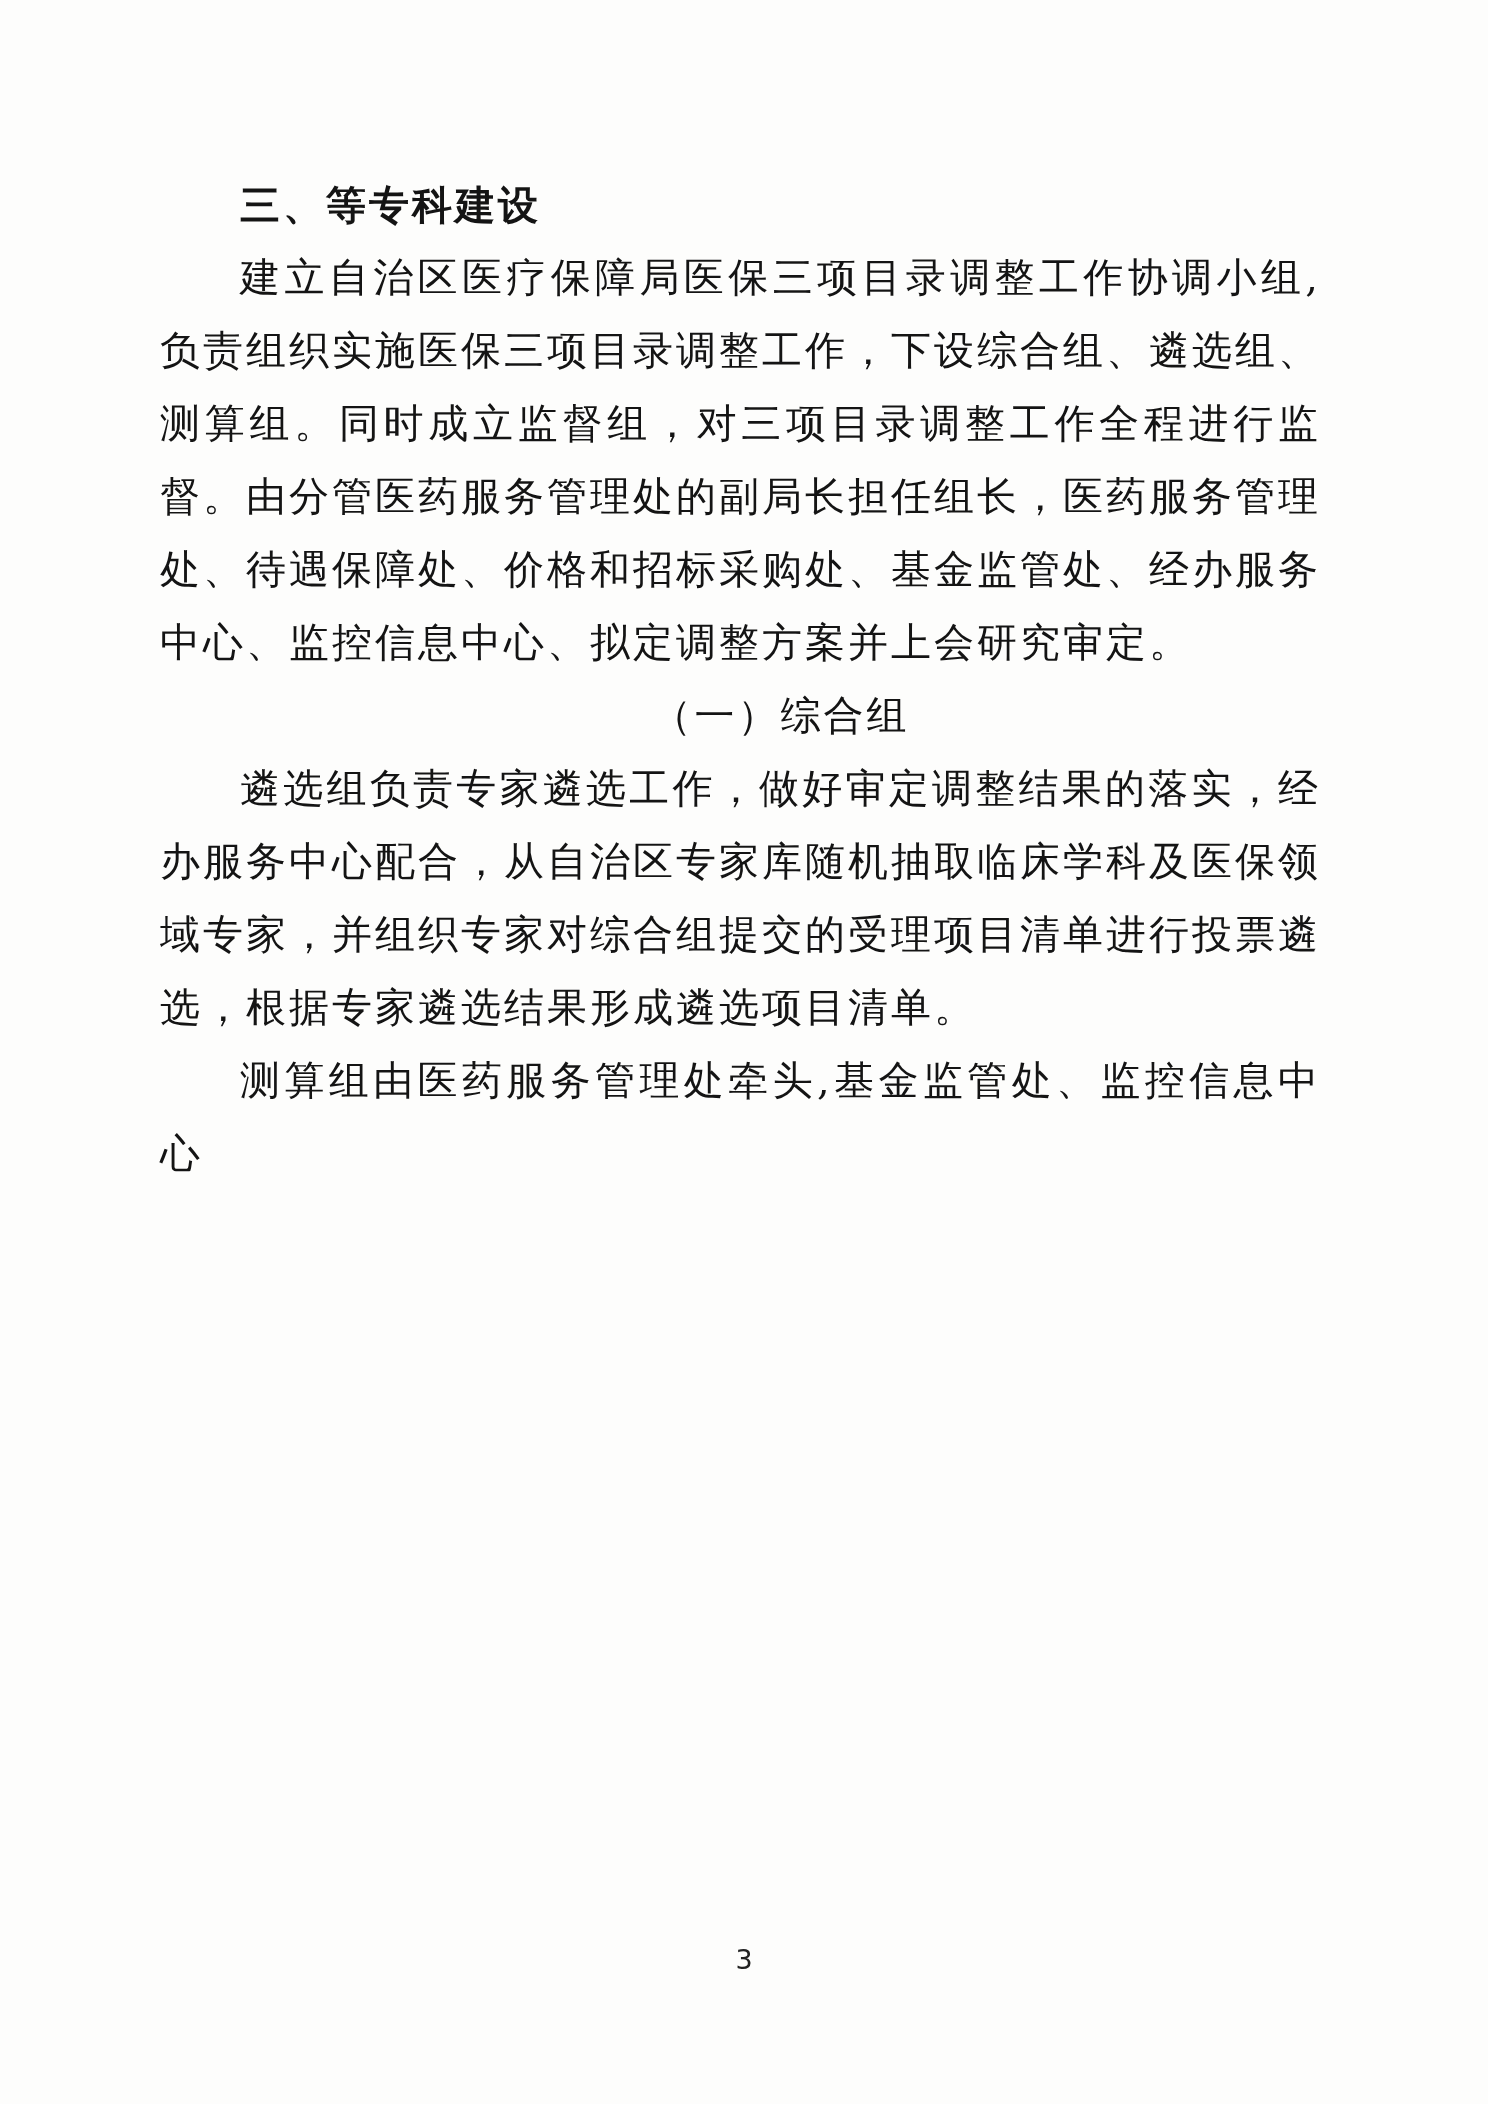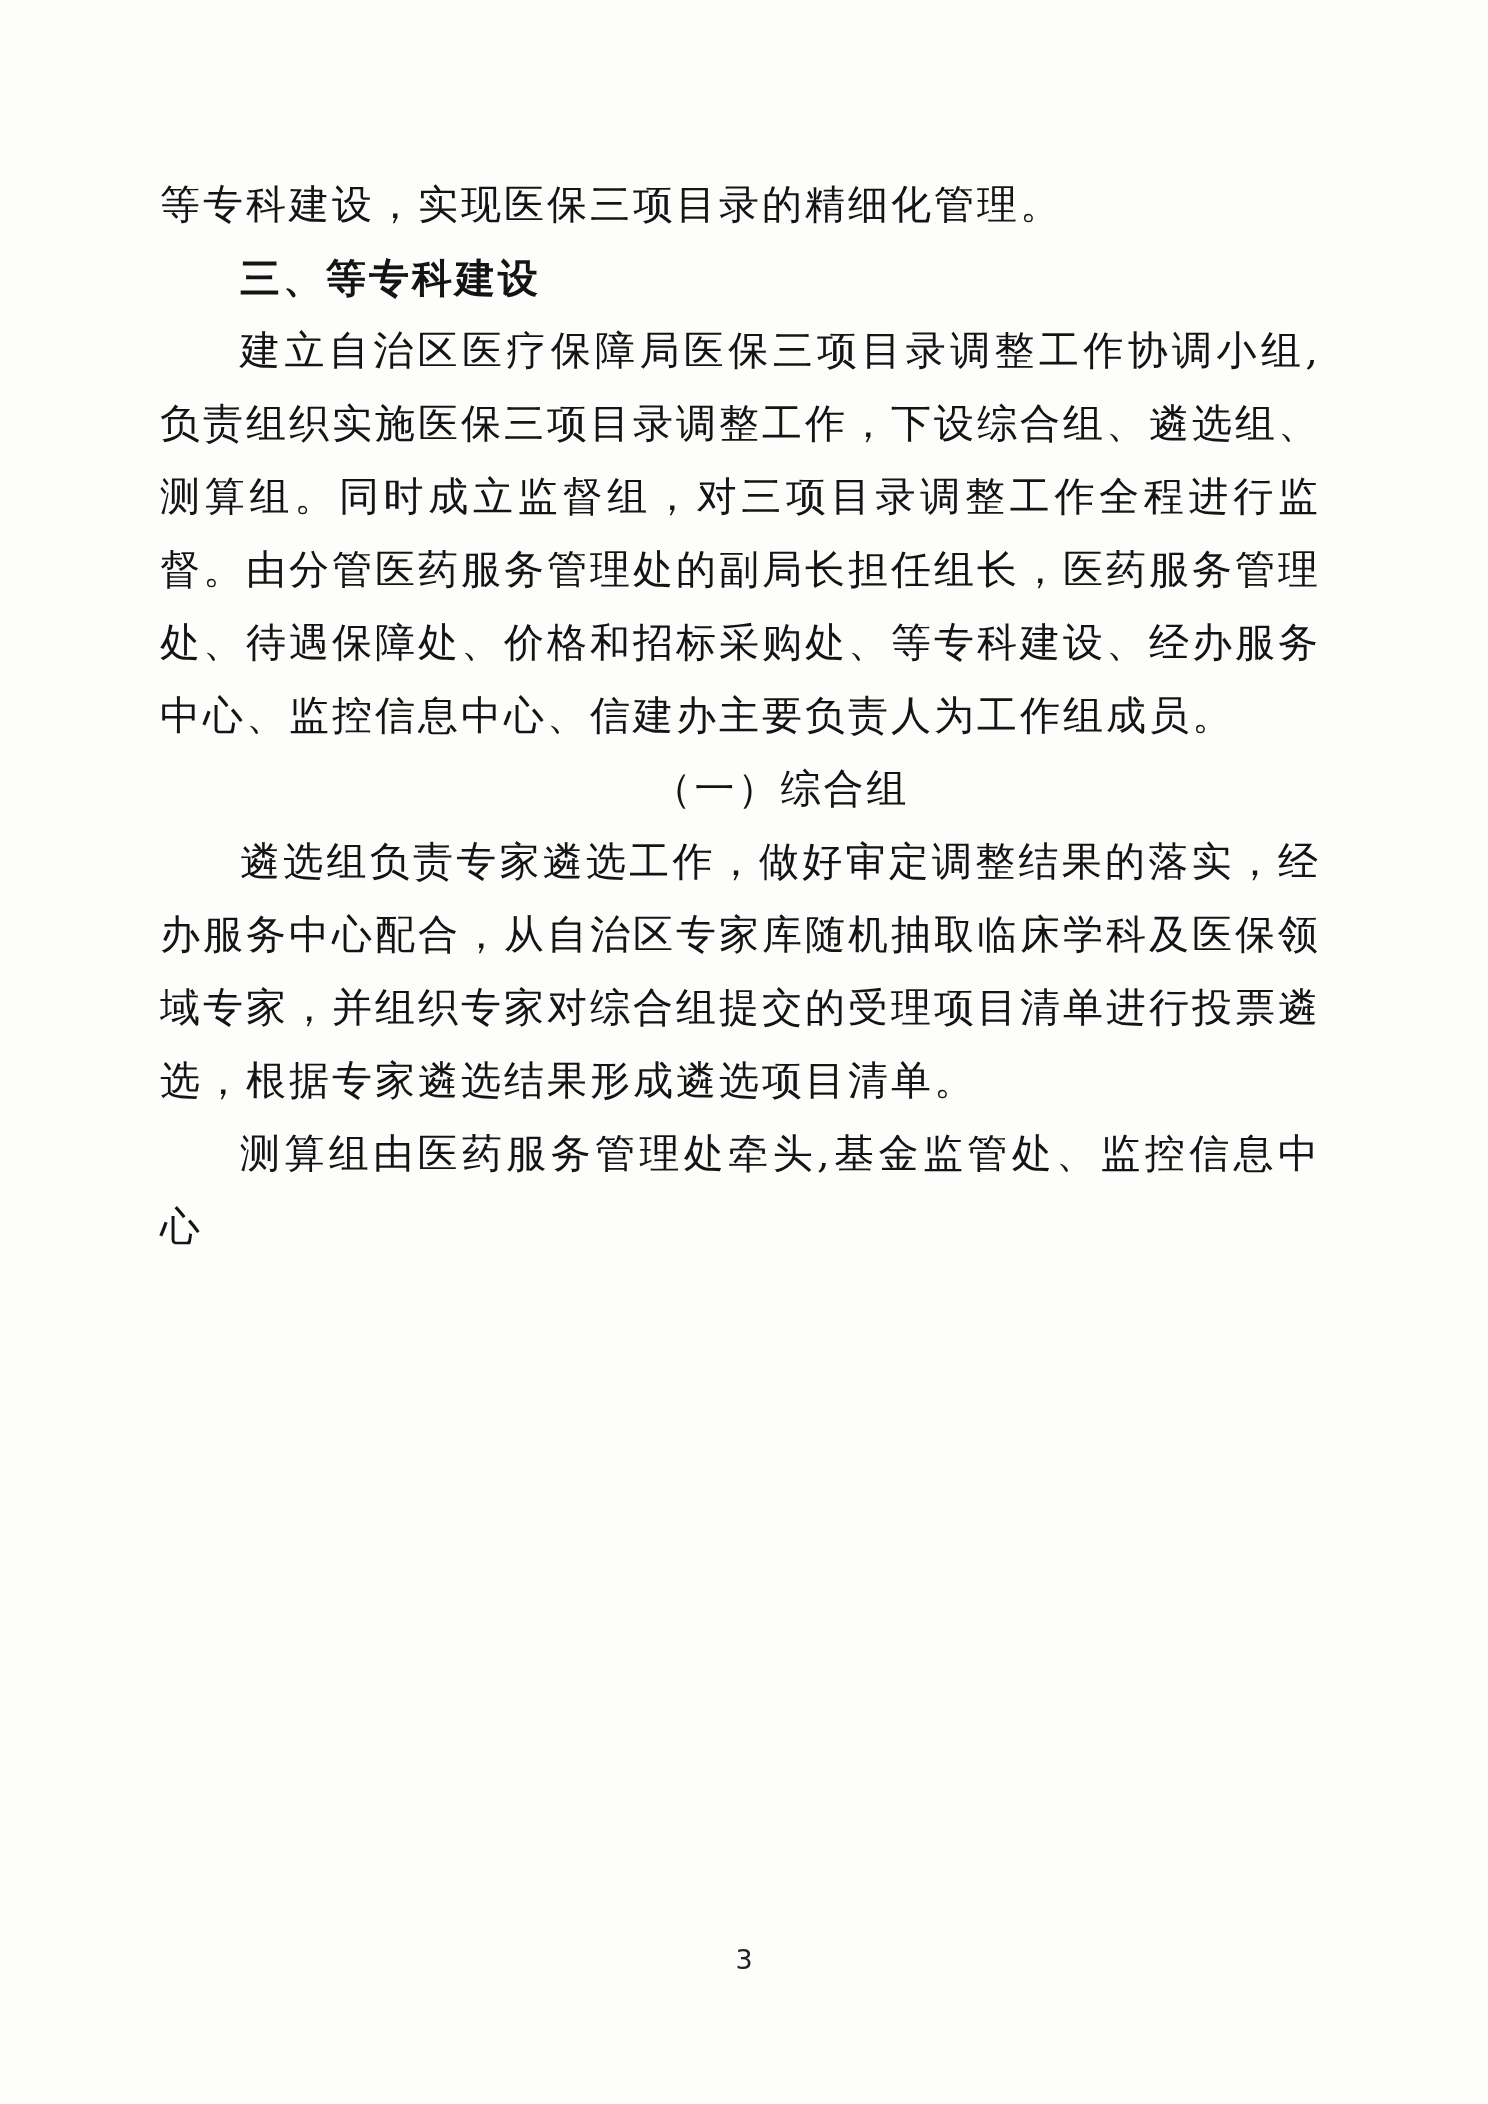--- a/index.html
+++ b/index.html
@@ -56,21 +56,20 @@
     letter-spacing: 0;
     color: #222;
     font-family: "DejaVu Sans", "Liberation Sans", sans-serif;
   }
 </style>
 </head>
 <body>
 
 <div class="page">
   <div class="content">
-    <p class="block continuation">等专科建设，实现医保三项目录的精细化管理。</p>
     <p class="block heading">三、等专科建设</p>
-    <p class="block paragraph">建立自治区医疗保障局医保三项目录调整工作协调小组,负责组织实施医保三项目录调整工作，下设综合组、遴选组、测算组。同时成立监督组，对三项目录调整工作全程进行监督。由分管医药服务管理处的副局长担任组长，医药服务管理处、待遇保障处、价格和招标采购处、等专科建设、经办服务中心、监控信息中心、信建办主要负责人为工作组成员。</p>
+    <p class="block paragraph">建立自治区医疗保障局医保三项目录调整工作协调小组,负责组织实施医保三项目录调整工作，下设综合组、遴选组、测算组。同时成立监督组，对三项目录调整工作全程进行监督。由分管医药服务管理处的副局长担任组长，医药服务管理处、待遇保障处、价格和招标采购处、基金监管处、经办服务中心、监控信息中心、拟定调整方案并上会研究审定。</p>
     <p class="block subheading">（一）综合组</p>
     <p class="block paragraph">遴选组负责专家遴选工作，做好审定调整结果的落实，经办服务中心配合，从自治区专家库随机抽取临床学科及医保领域专家，并组织专家对综合组提交的受理项目清单进行投票遴选，根据专家遴选结果形成遴选项目清单。</p>
     <p class="block paragraph">测算组由医药服务管理处牵头,基金监管处、监控信息中心</p>
   </div>
   <div class="page-number">3</div>
 </div>
 
 </body></html>

